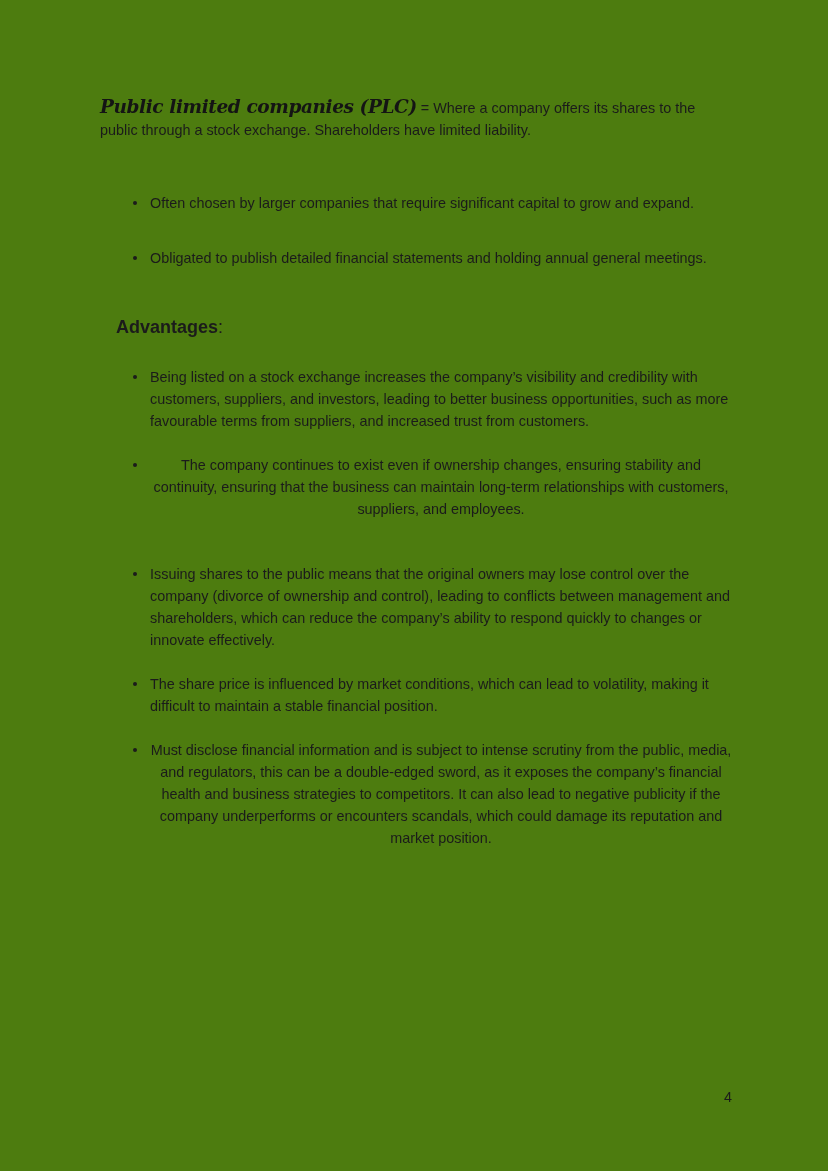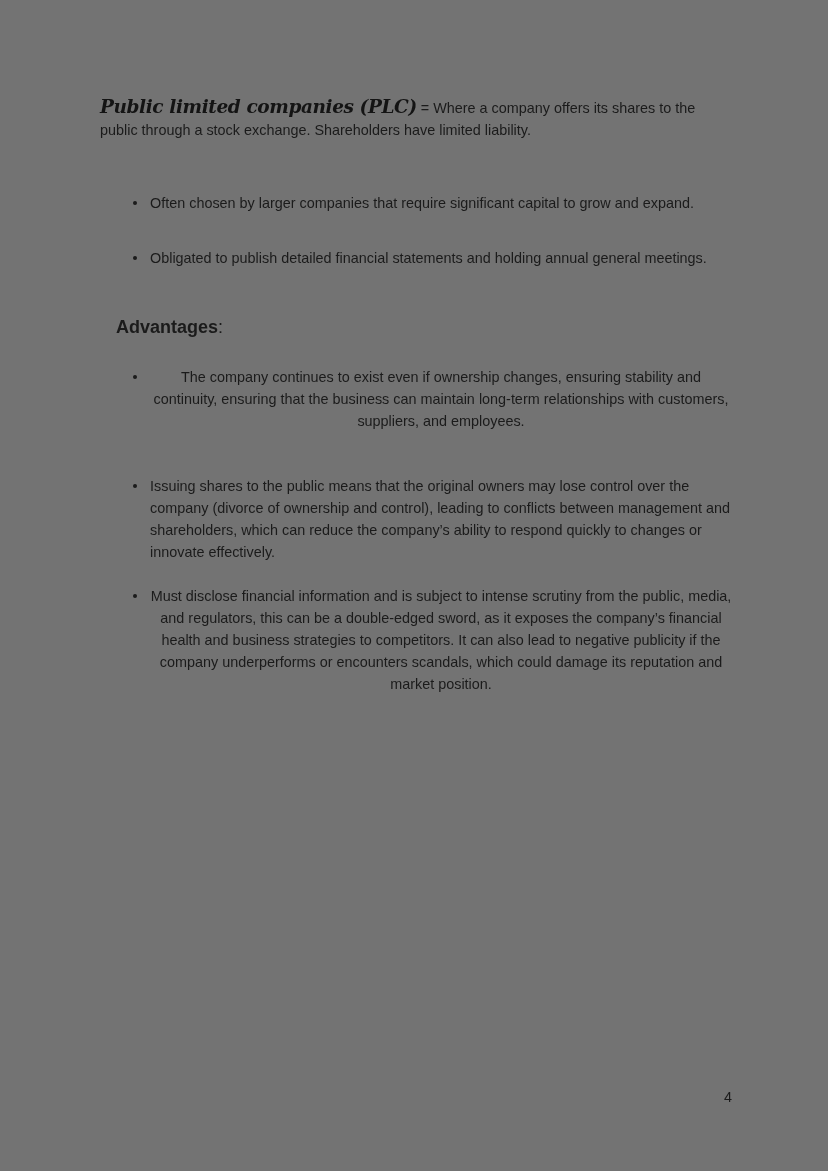--- a/index.html
+++ b/index.html
@@ -12,21 +12,21 @@
     height: 1171px;
     position: relative;
     font-family: "Liberation Sans", sans-serif;
     color: #1b1b1b;
     -webkit-font-smoothing: antialiased;
   }
 
   .page {
     position: absolute;
     inset: 0;
-    background: #737373;
+    background: #4d7c0f;
   }
 
   .content {
     position: absolute;
     left: 100px;
     top: 96px;
     width: 632px;
   }
 
   
@@ -125,29 +125,31 @@
       <li>Obligated to publish detailed financial statements and holding annual general meetings.</li>
     </ul>
 
     <div class="gap-list-heading"></div>
 
     <p class="section-heading"><b>Advantages</b><span>:</span></p>
 
     <div class="gap-heading-list"></div>
 
     <ul class="bullets spaced">
+      <li>Being listed on a stock exchange increases the company’s visibility and credibility with customers, suppliers, and investors, leading to better business opportunities, such as more favourable terms from suppliers, and increased trust from customers.</li>
       <li>The company continues to exist even if ownership changes, ensuring stability and continuity, ensuring that the business can maintain long-term relationships with customers, suppliers, and employees.</li>
     </ul>
 
     <div class="gap-section"></div>
 
 
     <div class="gap-heading-list"></div>
 
     <ul class="bullets spaced">
       <li>Issuing shares to the public means that the original owners may lose control over the company (divorce of ownership and control), leading to conflicts between management and shareholders, which can reduce the company’s ability to respond quickly to changes or innovate effectively.</li>
+      <li>The share price is influenced by market conditions, which can lead to volatility, making it difficult to maintain a stable financial position.</li>
       <li>Must disclose financial information and is subject to intense scrutiny from the public, media, and regulators, this can be a double-edged sword, as it exposes the company’s financial health and business strategies to competitors. It can also lead to negative publicity if the company underperforms or encounters scandals, which could damage its reputation and market position.</li>
     </ul>
 
     <div class="page-number">4</div>
 
   </div>
 </div>
 
 </body></html>

